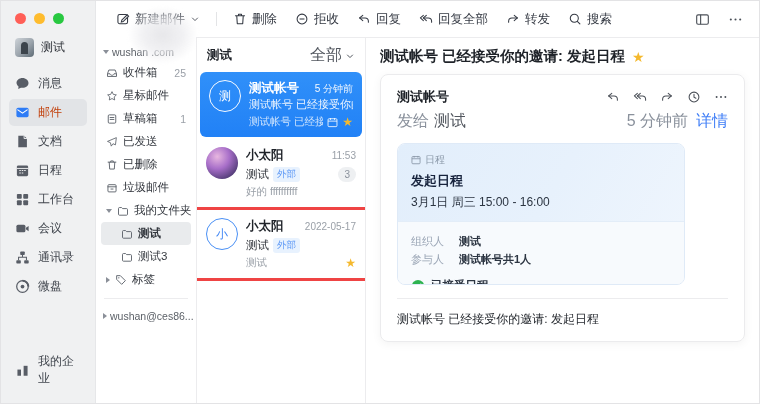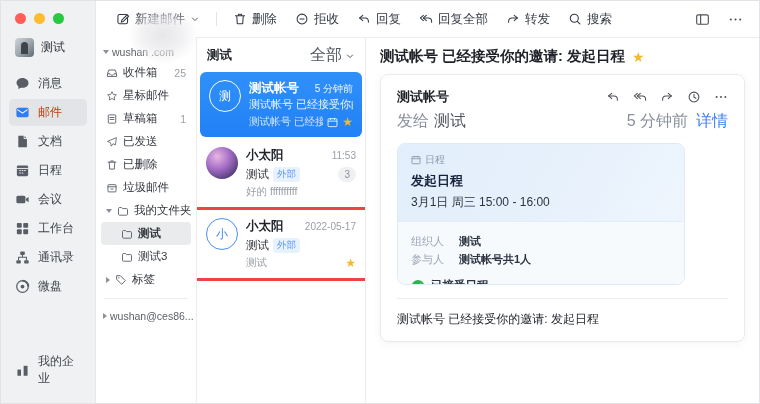--- a/index.html
+++ b/index.html
@@ -157,33 +157,33 @@
     <div class="nav-item">
       <svg viewBox="0 0 16 16">
           <rect x="2" y="2.6" width="12" height="11.4" rx="1.5" fill="#585d66"></rect>
           <path d="M2 5.8h12" stroke="#f0f1f2" stroke-width="1"></path>
           <path d="M4.6 8h1.6M7.2 8h1.6M9.8 8h1.6M4.6 10.6h1.6M7.2 10.6h1.6" stroke="#f0f1f2" stroke-width="1.1"></path>
         </svg>
       <span class="lbl">日程</span>
     </div>
     <div class="nav-item">
       <svg viewBox="0 0 16 16">
-          <rect x="1.5" y="4" width="9.6" height="8" rx="1.6" fill="#585d66"></rect>
-          <path d="M11.6 7.2l2.9-2v5.6l-2.9-2z" fill="#585d66"></path>
-        </svg>
-      <span class="lbl">会议</span>
-    </div>
-    <div class="nav-item">
-      <svg viewBox="0 0 16 16">
           <rect x="2" y="2" width="5.2" height="5.2" rx="1" fill="#585d66"></rect>
           <rect x="8.8" y="2" width="5.2" height="5.2" rx="1" fill="#585d66"></rect>
           <rect x="2" y="8.8" width="5.2" height="5.2" rx="1" fill="#585d66"></rect>
           <rect x="8.8" y="8.8" width="5.2" height="5.2" rx="1" fill="#585d66"></rect>
         </svg>
       <span class="lbl">工作台</span>
+    </div>
+    <div class="nav-item">
+      <svg viewBox="0 0 16 16">
+          <rect x="1.5" y="4" width="9.6" height="8" rx="1.6" fill="#585d66"></rect>
+          <path d="M11.6 7.2l2.9-2v5.6l-2.9-2z" fill="#585d66"></path>
+        </svg>
+      <span class="lbl">会议</span>
     </div>
     <div class="nav-item">
       <svg viewBox="0 0 16 16">
           <rect x="5.6" y="1.6" width="4.8" height="3.6" rx=".8" fill="#585d66"></rect>
           <rect x="1.4" y="10.8" width="4.8" height="3.6" rx=".8" fill="#585d66"></rect>
           <rect x="9.8" y="10.8" width="4.8" height="3.6" rx=".8" fill="#585d66"></rect>
           <path d="M8 5.2v2.6M3.8 10.8V7.8h8.4v3" stroke="#585d66" stroke-width="1.1" fill="none"></path>
         </svg>
       <span class="lbl">通讯录</span>
     </div>

